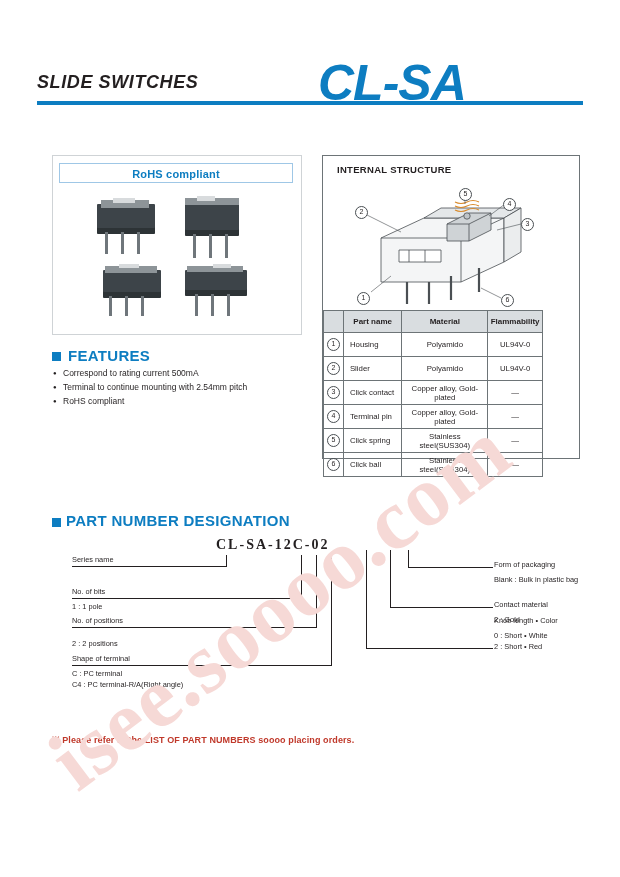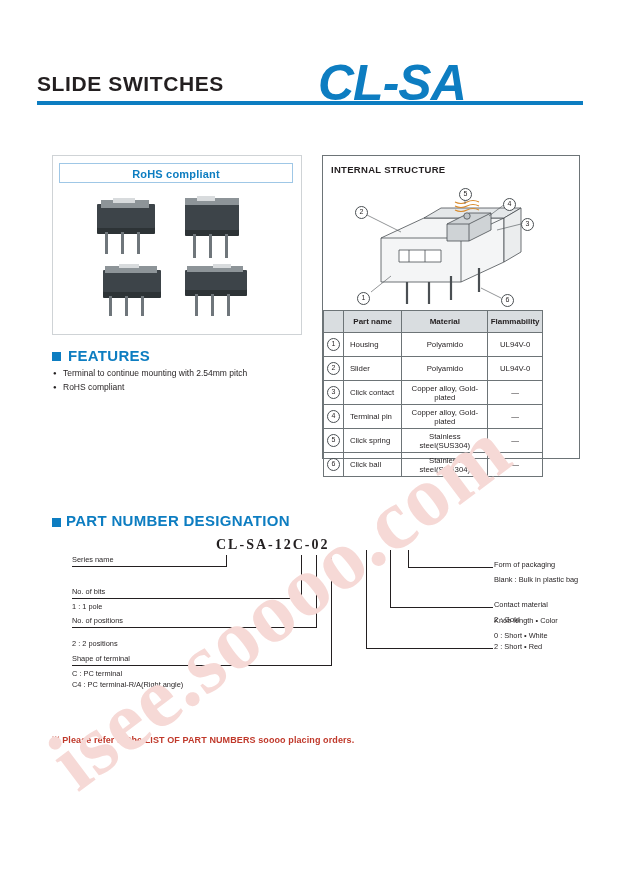--- a/index.html
+++ b/index.html
@@ -31,21 +31,21 @@
     transform-origin:left top;
     position:absolute;
     left:20px; top:430px;
     white-space:nowrap;
     letter-spacing:1px;
   }
 
   
   .hdr-title{
     position:absolute;left:37px;top:72px;
-    font-size:21px;font-weight:bold;
+    font-size:18px;font-weight:bold;font-style:italic;
     letter-spacing:0.6px;color:#231f20;
     font-family:"Liberation Sans", sans-serif;
   }
   .hdr-part{
     position:absolute;left:318px;top:54px;
     font-size:50px;font-weight:bold;font-style:italic;
     color:#0d7dc1;letter-spacing:-1px;
     font-family:"Liberation Sans", sans-serif;
   }
   .hdr-rule{
@@ -97,21 +97,21 @@
     content:"\25CF";position:absolute;left:0;top:0;font-size:6px;line-height:13px;
   }
   ul{margin:0;padding:0;}
 
   
   .is-box{
     position:absolute;left:322px;top:155px;width:256px;height:302px;
     border:1px solid #6d7477;background:#ffffff;
   }
   .is-title{
-    position:absolute;left:8px;top:8px;font-size:9.5px;font-weight:bold;
+    position:absolute;left:14px;top:8px;font-size:9.5px;font-weight:bold;
     letter-spacing:0.3px;color:#231f20;
   }
   .is-draw{
     position:absolute;left:6px;top:24px;width:243px;height:128px;
   }
   .cnum{
     position:absolute;width:11px;height:11px;border:1px solid #4a4f53;
     border-radius:50%;font-size:7px;line-height:10px;text-align:center;
     color:#231f20;background:#fff;
   }
@@ -201,20 +201,21 @@
       <div class="sw-knob" style="left:30px;top:-2px;width:18px;height:4px;"></div>
       <div class="sw-pin" style="left:12px;top:28px;height:22px;"></div>
       <div class="sw-pin" style="left:28px;top:28px;height:22px;"></div>
       <div class="sw-pin" style="left:44px;top:28px;height:22px;"></div>
     </div>
   </div>
 
   <div class="feat-sq"></div>
   <div class="feat-head" style="left:68px;">FEATURES</div>
   <ul class="feat-list">
+    <li>Correspond to rating current 500mA</li>
     <li>Terminal to continue mounting with 2.54mm pitch</li>
     <li>RoHS compliant</li>
   </ul>
 
   <div class="is-box">
     <div class="is-title">INTERNAL STRUCTURE</div>
 
     <div class="is-draw">
       <svg width="243" height="128" viewBox="0 0 243 128">
         <g fill="none" stroke="#4a4f53" stroke-width="0.8">

